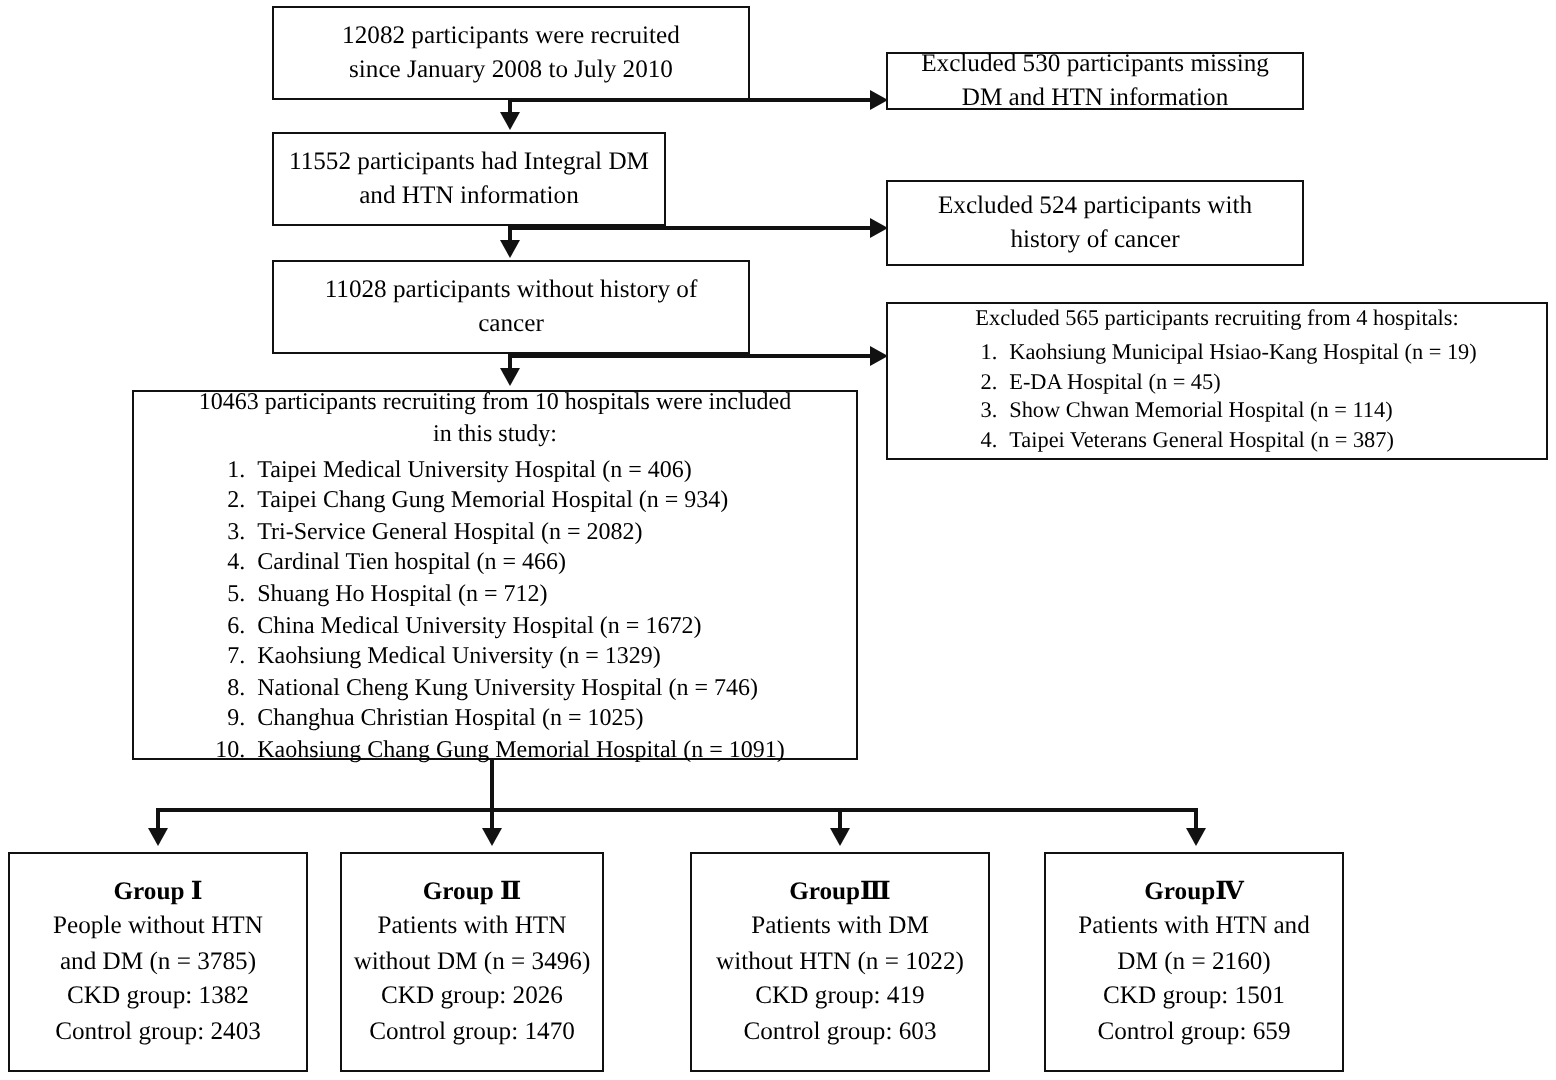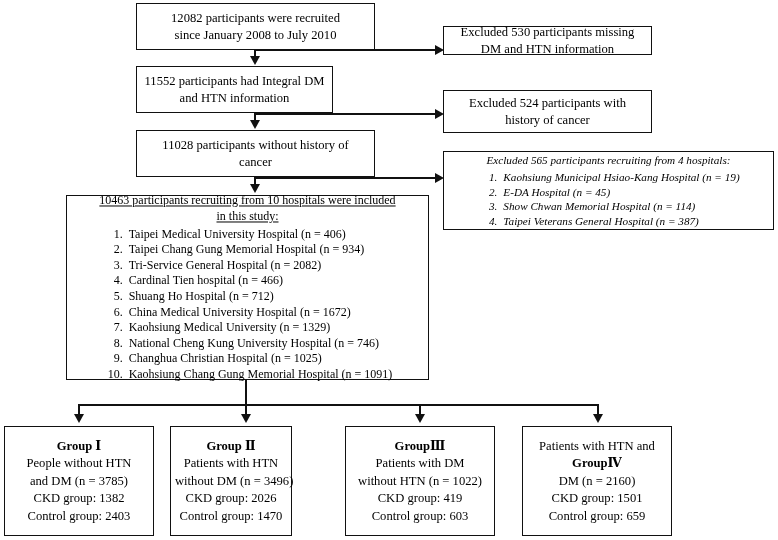--- a/index.html
+++ b/index.html
@@ -149,21 +149,21 @@
   </div>
 
   <div class="box t13" style="left:443px; top:90px; width:209px; height:43px;">
     <div class="box-inner">
       <span class="ln">Excluded 524 participants with</span>
       <span class="ln">history of cancer</span>
     </div>
   </div>
 
   <div class="box t11" style="left:443px; top:151px; width:331px; height:79px; text-align:left;">
-    <div class="box-inner" style="padding:0 8px;font-style:italic;">
+    <div class="box-inner" style="padding:0 8px;">
       <span class="hdr">Excluded 565 participants recruiting from 4 hospitals:</span>
       <div class="listwrap">
         <ol class="hosp">
           <li>
             <span class="num">1.</span>
             <span>Kaohsiung Municipal Hsiao-Kang Hospital (n = 19)</span>
           </li>
           <li>
             <span class="num">2.</span>
             <span>E-DA Hospital (n = 45)</span>
@@ -175,21 +175,21 @@
           <li>
             <span class="num">4.</span>
             <span>Taipei Veterans General Hospital (n = 387)</span>
           </li>
         </ol>
       </div>
     </div>
   </div>
 
   <div class="box t12" style="left:66px; top:195px; width:363px; height:185px; text-align:left;">
-    <div class="box-inner" style="padding:0 7px;text-decoration:underline;">
+    <div class="box-inner" style="padding:0 7px;">
       <span class="hdr">10463 participants recruiting from 10 hospitals were included</span>
       <span class="hdr">in this study:</span>
       <div class="listwrap">
         <ol class="hosp">
           <li>
             <span class="num">1.</span>
             <span>Taipei Medical University Hospital (n = 406)</span>
           </li>
           <li>
             <span class="num">2.</span>
@@ -235,21 +235,21 @@
   <div class="box t13" style="left:4px; top:426px; width:150px; height:110px;">
     <div class="box-inner">
       <span class="ln grp-title">Group Ⅰ</span>
       <span class="ln">People without HTN</span>
       <span class="ln">and DM (n = 3785)</span>
       <span class="ln">CKD group: 1382</span>
       <span class="ln">Control group: 2403</span>
     </div>
   </div>
 
-  <div class="box t13" style="left:170px; top:426px; width:122px; height:110px;">
+  <div class="box t13" style="left:170px; top:426px; width:132px; height:110px;">
     <div class="box-inner">
       <span class="ln grp-title">Group Ⅱ</span>
       <span class="ln">Patients with HTN</span>
       <span class="ln">without DM (n = 3496)</span>
       <span class="ln">CKD group: 2026</span>
       <span class="ln">Control group: 1470</span>
     </div>
   </div>
 
   <div class="box t13" style="left:345px; top:426px; width:150px; height:110px;">
@@ -257,21 +257,21 @@
       <span class="ln grp-title">GroupⅢ</span>
       <span class="ln">Patients with DM</span>
       <span class="ln">without HTN (n = 1022)</span>
       <span class="ln">CKD group: 419</span>
       <span class="ln">Control group: 603</span>
     </div>
   </div>
 
   <div class="box t13" style="left:522px; top:426px; width:150px; height:110px;">
     <div class="box-inner">
+      <span class="ln grp-title">GroupⅣ</span>
       <span class="ln">Patients with HTN and</span>
-      <span class="ln grp-title">GroupⅣ</span>
       <span class="ln">DM (n = 2160)</span>
       <span class="ln">CKD group: 1501</span>
       <span class="ln">Control group: 659</span>
     </div>
   </div>
 
 </div>
 
 </body></html>

